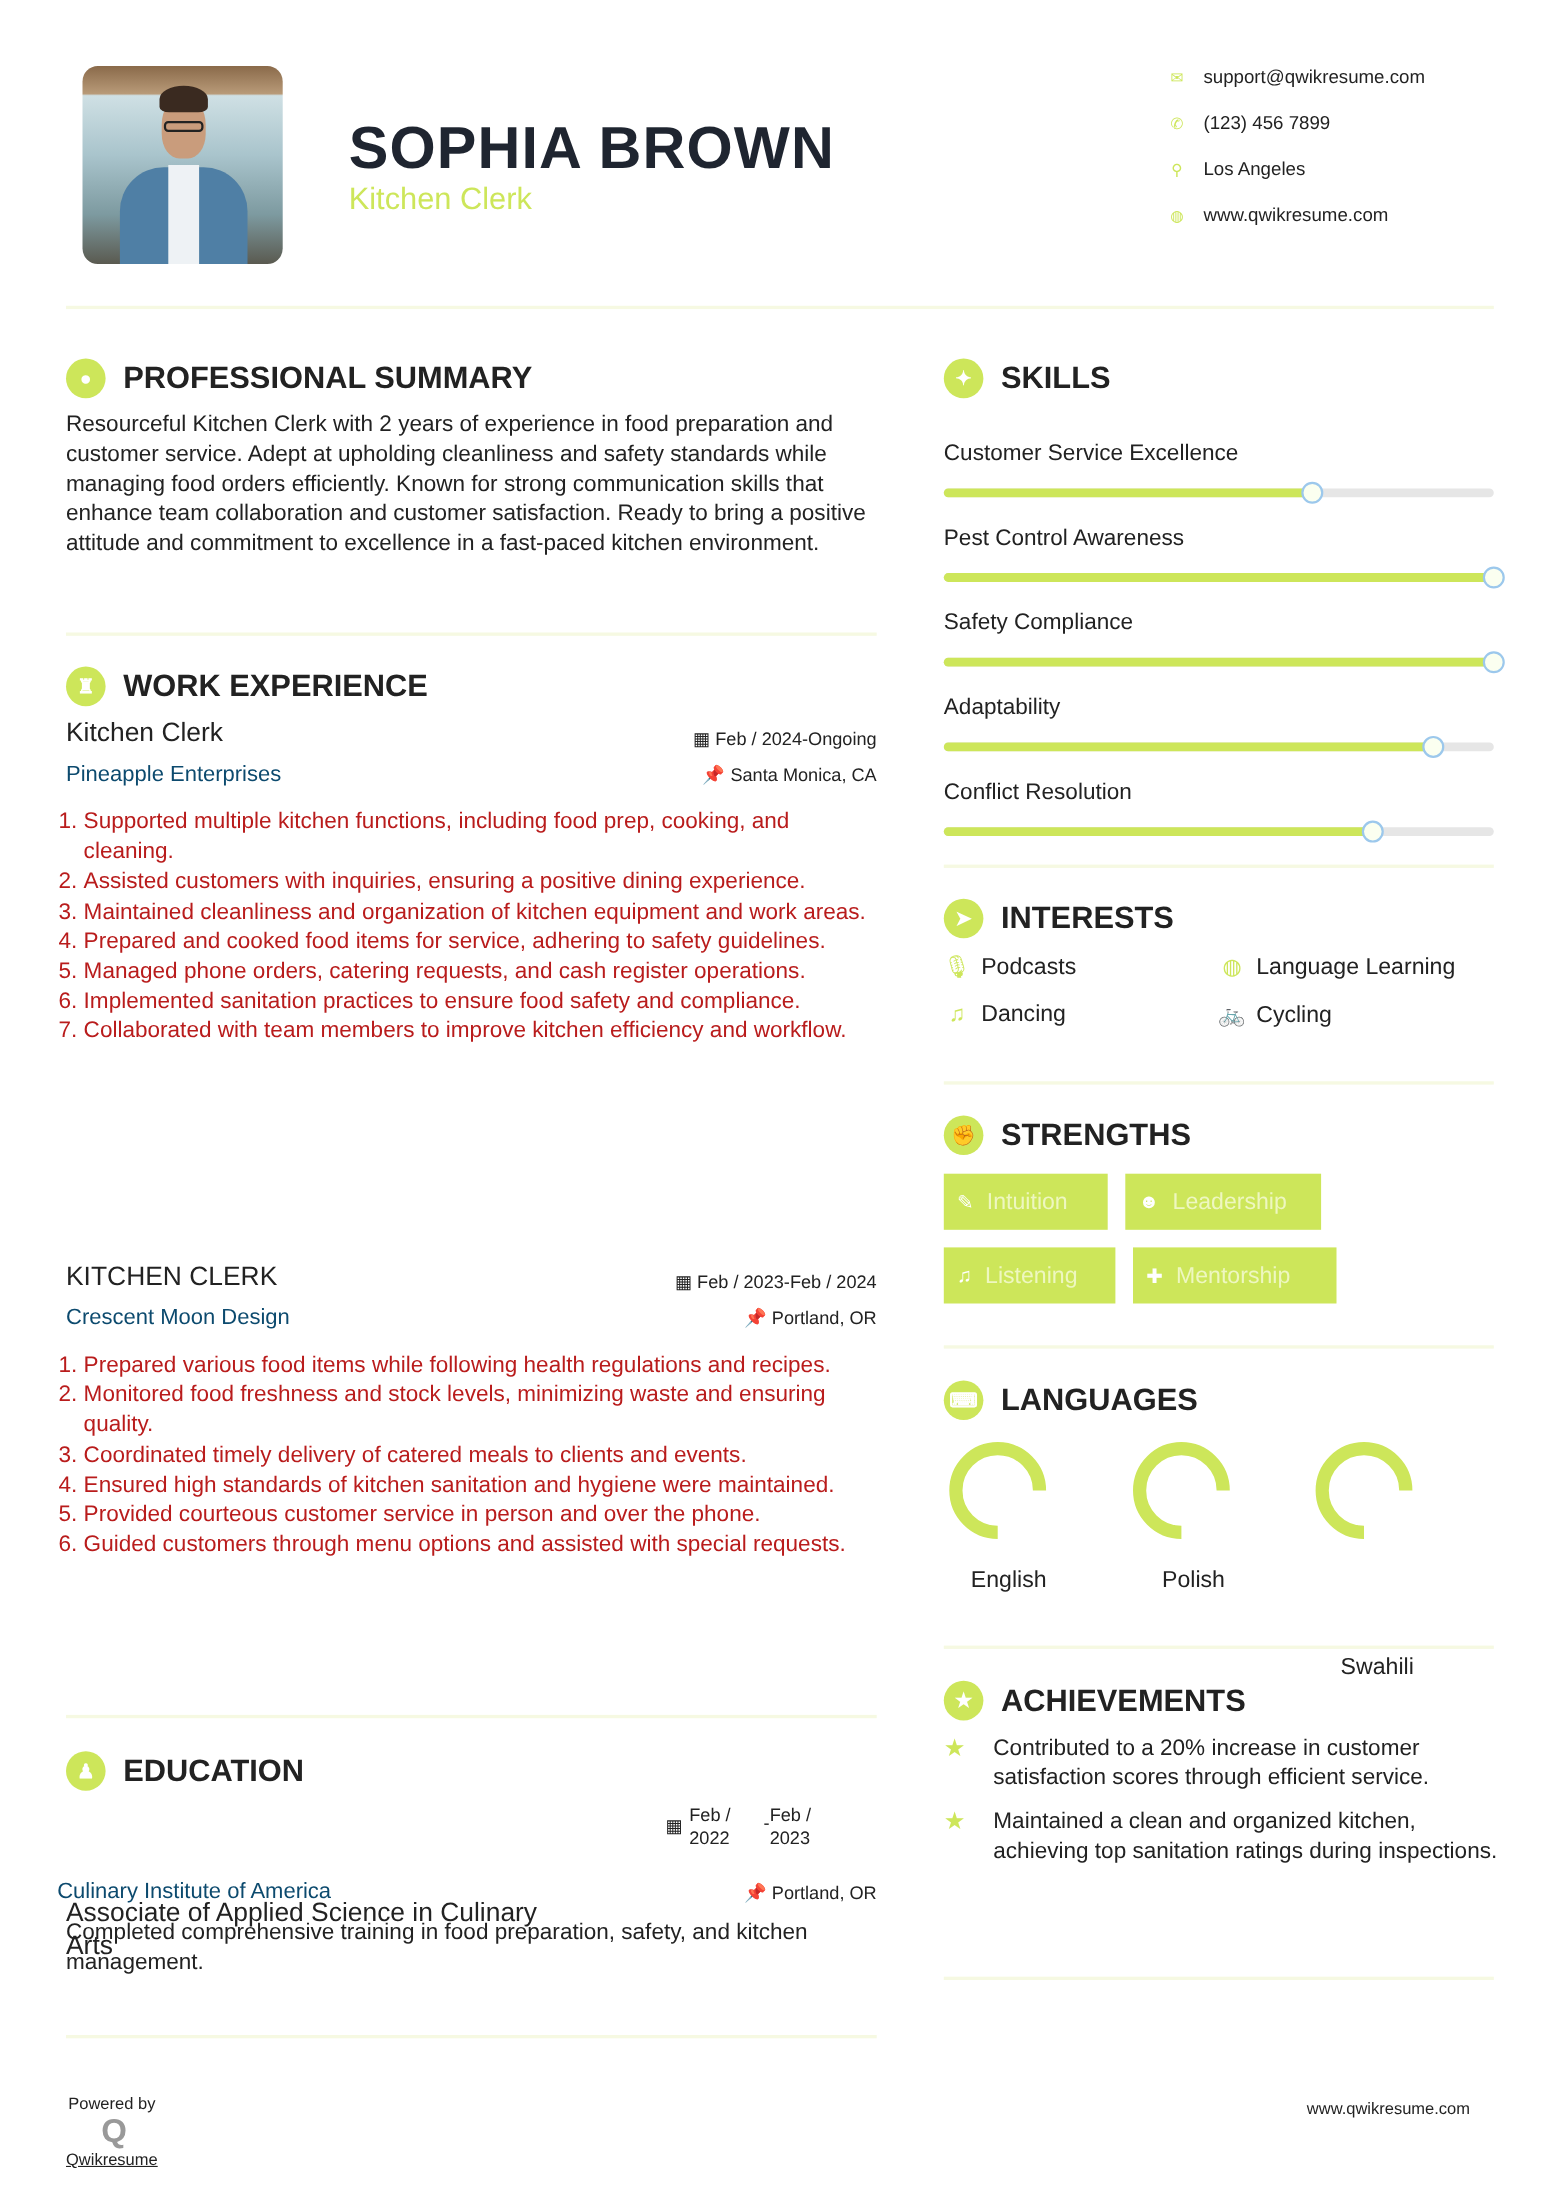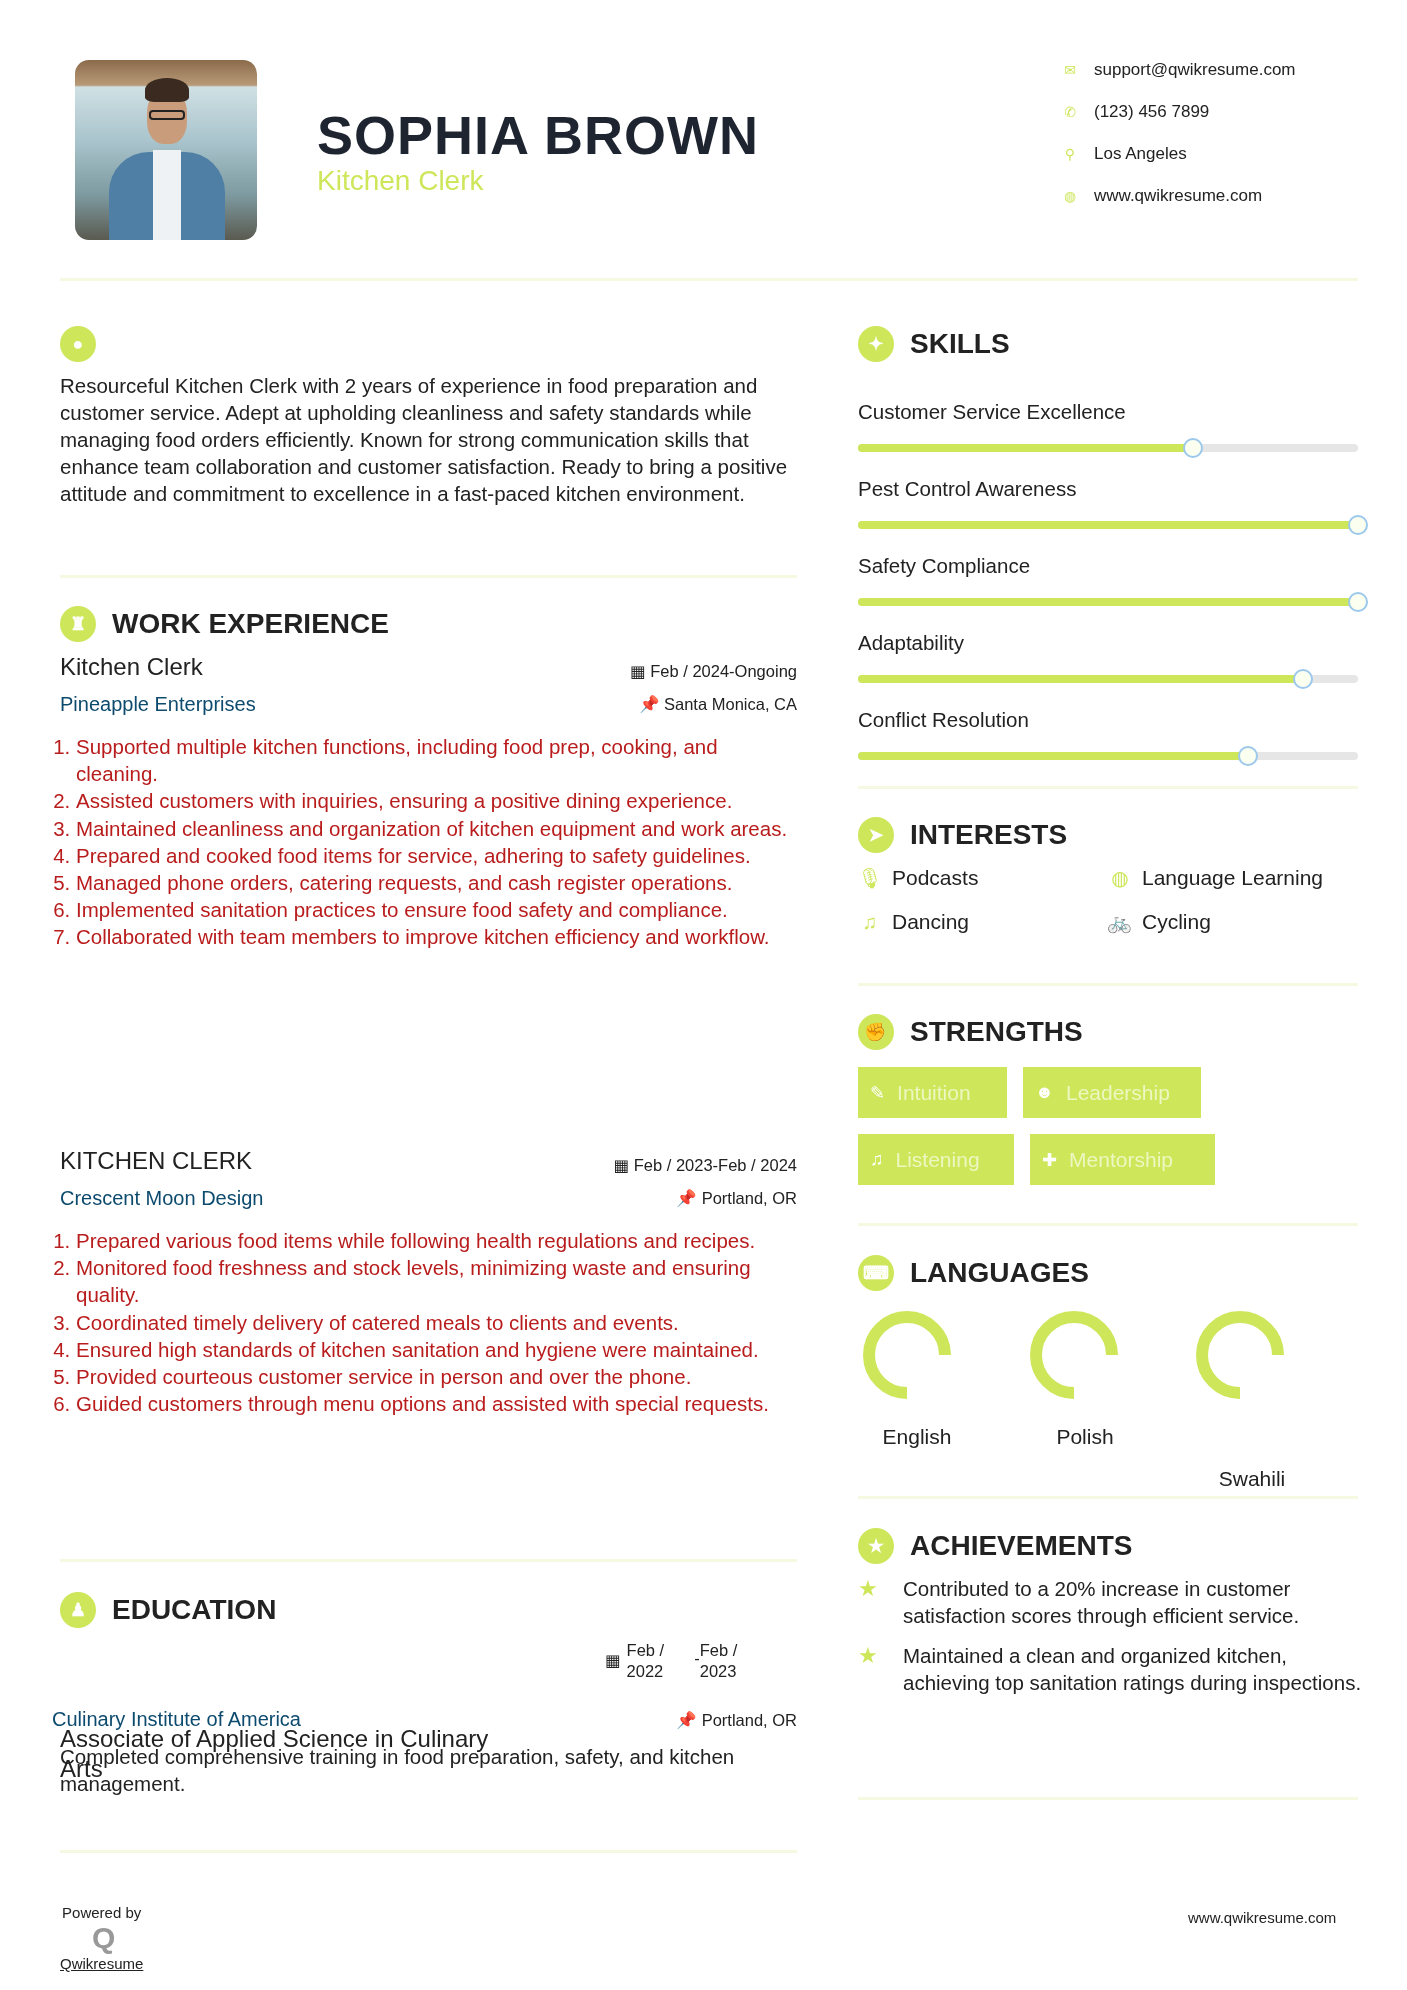--- a/index.html
+++ b/index.html
@@ -65,20 +65,21 @@
 </div>
 <div class="abs contact" style="top:186px">
   <span class="ic">◍</span>
   <span>www.qwikresume.com</span>
 </div>
 
 <div class="abs hline" style="left:60px; top:278px; width:1298px;"></div>
 
 <div class="abs sec-h" style="left:60px; top:326px;">
   <span class="circ">●</span>
+  <span>PROFESSIONAL SUMMARY</span>
 </div>
 <div class="abs para" style="left:60px; top:372px; width:740px;">Resourceful Kitchen Clerk with 2 years of experience in food preparation and customer service. Adept at upholding cleanliness and safety standards while managing food orders efficiently. Known for strong communication skills that enhance team collaboration and customer satisfaction. Ready to bring a positive attitude and commitment to excellence in a fast-paced kitchen environment.</div>
 <div class="abs hline" style="left:60px; top:575px; width:737px;"></div>
 
 <div class="abs sec-h" style="left:60px; top:606px;">
   <span class="circ">♜</span>
   <span>WORK EXPERIENCE</span>
 </div>
 
 <div class="abs job-title" style="left:60px; top:653px;">Kitchen Clerk</div>
@@ -236,21 +237,21 @@
 </div>
 <svg class="abs" style="left:860px; top:1300px;" width="500" height="115">
   <g fill="none" stroke="#cde65a" stroke-width="12">
     <path d="M 945 1355 A 38 38 0 1 0 907 1393" transform="translate(-860,-1300)"></path>
     <path d="M 1112 1355 A 38 38 0 1 0 1074 1393" transform="translate(-860,-1300)"></path>
     <path d="M 1278 1355 A 38 38 0 1 0 1240 1393" transform="translate(-860,-1300)"></path>
   </g>
 </svg>
 <div class="abs ring-label" style="left:847px; top:1425px;">English</div>
 <div class="abs ring-label" style="left:1015px; top:1425px;">Polish</div>
-<div class="abs ring-label" style="left:1182px; top:1467px;text-align:center;">Swahili</div>
+<div class="abs ring-label" style="left:1182px; top:1504px;text-align:center;">Swahili</div>
 <div class="abs hline" style="left:858px; top:1496px; width:500px;"></div>
 
 <div class="abs sec-h" style="left:858px; top:1528px;">
   <span class="circ">★</span>
   <span>ACHIEVEMENTS</span>
 </div>
 <div class="abs" style="left:858px; top:1575px; width:510px;">
   <div class="ach">
     <span class="ic">★</span>
     <span>Contributed to a 20% increase in customer satisfaction scores through efficient service.</span>

